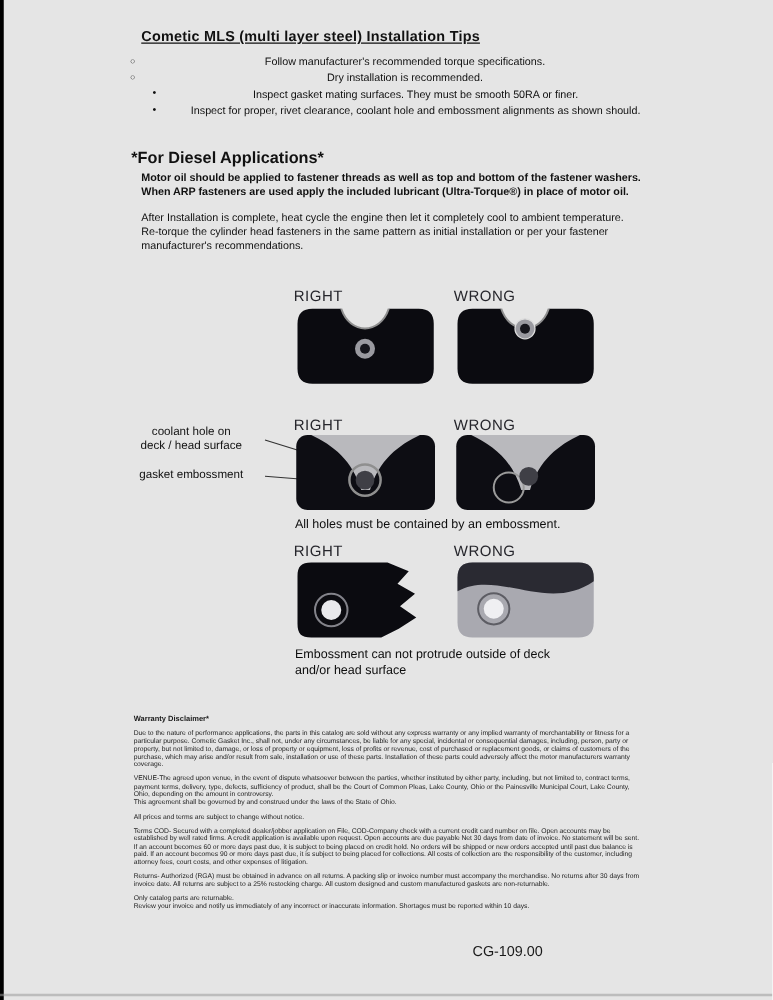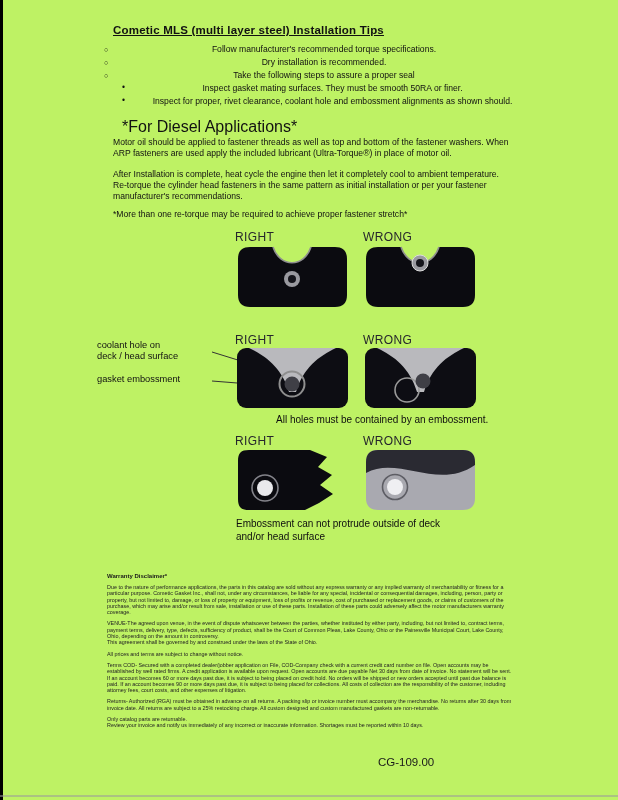--- a/index.html
+++ b/index.html
@@ -1,45 +1,45 @@
 <!DOCTYPE html>
 <html><head>
 <meta charset="utf-8">
 <style>
   html,body { margin:0; padding:0; background:#ffffff; }
   .page {
-    position:relative; width:618px; height:800px; background:#bef264;
+    position:relative; width:618px; height:800px; background:#e5e5e5;
     font-family:"Liberation Sans", sans-serif; color:#111; overflow:hidden;
   }
   .edge-left { position:absolute; left:0; top:0; width:3px; height:800px; background:#000; }
   .edge-bottom { position:absolute; left:0; top:795px; width:618px; height:2px; background:#9a9a9a; opacity:.55; }
 
   .title {
     position:absolute; left:113px; top:24px; font-size:11.5px; font-weight:bold;
     text-decoration:underline; letter-spacing:.2px;
   }
 
   .tips { position:absolute; left:104px; top:43px; font-size:8.6px; line-height:13px; width:430px;text-align:center; }
   .tip { position:relative; padding-left:10px; }
   .tip::before { content:"\25CB"; position:absolute; left:0; top:0; font-size:7px; }
   .subtip { position:relative; padding-left:9px; margin-left:18px; }
   .subtip::before { content:"\2022"; position:absolute; left:0; top:-1px; }
 
-  .h-diesel { position:absolute; left:122px; top:118px; font-size:16px; font-weight:normal; }
+  .h-diesel { position:absolute; left:105px; top:118px; font-size:13px; font-weight:bold; }
   .para { position:absolute; left:113px; width:402px; font-size:8.6px; line-height:11px; }
-  .para-1 { top:137px; }
+  .para-1 { top:137px;font-weight:bold; }
   .para-2 { top:169px; }
   .para-3 { top:209px; }
 
   .dg-label { position:absolute; width:115px; font-size:12px; color:#26262c; letter-spacing:.4px; }
   .dg-img { position:absolute; width:115px; }
   .dg-img svg { display:block; }
   .caption { position:absolute; left:236px; font-size:10px; color:#0e0e0e; white-space:pre-line; line-height:12.5px; }
 
-  .callout { position:absolute; left:97px; width:112px; text-align:left; font-size:9.3px; line-height:11px; white-space:pre-line; }
+  .callout { position:absolute; left:97px; width:112px; text-align:center; font-size:9.3px; line-height:11px; white-space:pre-line; }
   .callout-lines { position:absolute; left:209px; top:344px; }
 
   .wd-head { position:absolute; left:107px; top:573px; font-size:6px; font-weight:bold; color:#1a1a1a; }
   .fineprint { position:absolute; left:107px; top:584px; width:406px; font-size:5.4px; line-height:6.3px; color:#222; }
   .fineprint p { margin:0 0 5px 0; white-space:pre-line; }
 
   .pagenum { position:absolute; left:378px; top:756px; width:120px; text-align:left; font-size:11.5px; color:#1a1a1a; }
 
   .col-right { left:235px; }
   .col-wrong { left:363px; }
@@ -48,29 +48,27 @@
 <body>
 
 <div class="page">
   <div class="edge-left"></div>
 
   <div class="title">Cometic MLS (multi layer steel) Installation Tips</div>
 
   <div class="tips">
     <div class="tip">Follow manufacturer's recommended torque specifications.</div>
     <div class="tip">Dry installation is recommended.</div>
-    <div class="tip">Take the following steps to assure a proper seal</div>
     <div class="subtip">Inspect gasket mating surfaces.  They must be smooth 50RA or finer.</div>
     <div class="subtip">Inspect for proper, rivet clearance, coolant hole and embossment alignments as shown should.</div>
   </div>
 
   <div class="h-diesel">*For Diesel Applications*</div>
   <div class="para para-1">Motor oil should be applied to fastener threads as well as top and bottom of the fastener washers. When ARP fasteners are used apply the included lubricant (Ultra-Torque®) in place of motor oil.</div>
   <div class="para para-2">After Installation is complete, heat cycle the engine then let it completely cool to ambient temperature. Re-torque the cylinder head fasteners in the same pattern as initial installation or per your fastener manufacturer's recommendations.</div>
-  <div class="para para-3">*More than one re-torque may be required to achieve proper fastener stretch*</div>
 
   <div class="dg-label col-right" style="top:230px;">RIGHT</div>
   <div class="dg-label col-wrong" style="top:230px;">WRONG</div>
 
   <div class="dg-img col-right" style="top:244px;">
     <svg width="115" height="66" viewBox="0 0 115 66">
       <path d="M15,3 L38,3 C45,24 69,24 76,3 L100,3 C108,3 112,7 112,15 L112,51 C112,59 108,63 100,63 L15,63 C7,63 3,59 3,51 L3,15 C3,7 7,3 15,3 Z" fill="#0b0b10"></path>
       <path d="M38,3 C45,24 69,24 76,3" fill="none" stroke="#8f8f8f" stroke-width="1.6"></path>
       <circle cx="57" cy="35" r="8" fill="#9a9aa0"></circle>
       <circle cx="57" cy="35" r="4" fill="#15151b"></circle>
@@ -105,21 +103,21 @@
     </svg>
   </div>
   <div class="dg-img col-wrong" style="top:346px;">
     <svg width="115" height="64" viewBox="0 0 115 64">
       <rect x="2" y="2" width="111" height="60" rx="9" fill="#0d0d13"></rect>
       <path d="M14,2 L101,2 C84,10 68,22 61,46 L54,46 C47,22 31,10 14,2 Z" fill="#b9b9bd"></path>
       <circle cx="44" cy="44" r="12" fill="none" stroke="#9a9a9a" stroke-width="1.6"></circle>
       <circle cx="60" cy="35" r="7.5" fill="#3f3f46"></circle>
     </svg>
   </div>
-  <div class="caption" style="top:414px;margin-left:40px;">All holes must be contained by an embossment.</div>
+  <div class="caption" style="top:414px;">All holes must be contained by an embossment.</div>
 
   <div class="dg-label col-right" style="top:434px;">RIGHT</div>
   <div class="dg-label col-wrong" style="top:434px;">WRONG</div>
 
   <div class="dg-img col-right" style="top:447px;">
     <svg width="115" height="66" viewBox="0 0 115 66">
       <path d="M14,3 L75,3 L92,10 L83,20 L97,28 L85,38 L98,47 L84,56 L70,63 L14,63 C6,63 3,60 3,52 L3,14 C3,6 6,3 14,3 Z" fill="#0b0b10"></path>
       <circle cx="30" cy="41" r="13" fill="none" stroke="#83838a" stroke-width="1.6"></circle>
       <circle cx="30" cy="41" r="8" fill="#e9e9ec"></circle>
     </svg>

